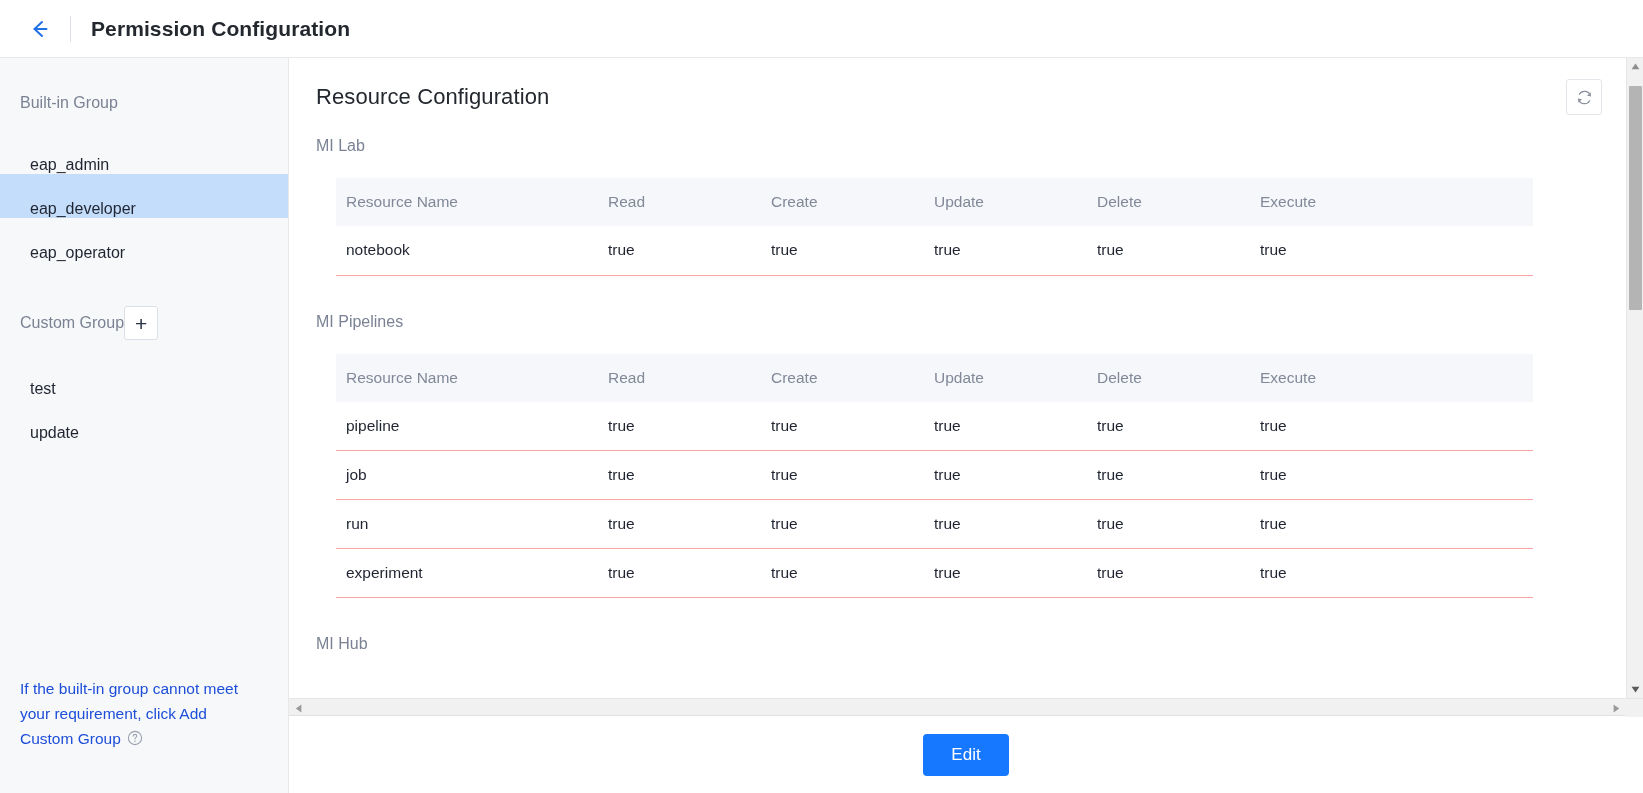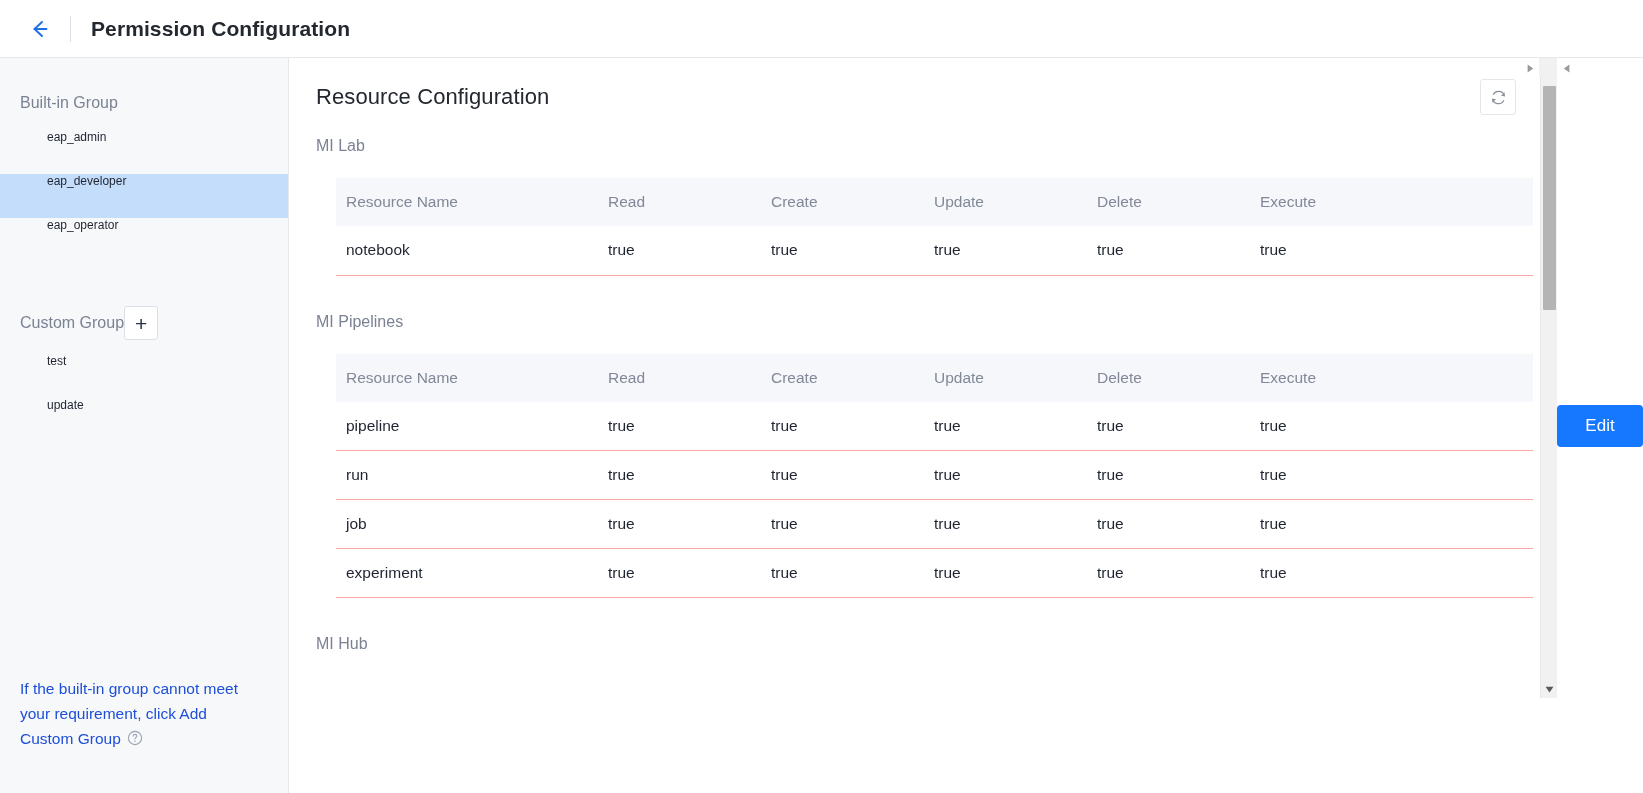--- a/index.html
+++ b/index.html
@@ -77,23 +77,23 @@
     border-radius: 3px;
     display: flex; align-items: center; justify-content: center;
     cursor: pointer;
     color: #2b3346;
     font-size: 21px;
     line-height: 1;
   }
   .side-item {
     height: 44px;
     display: flex;
-    align-items: flex-start;
-    padding-left: 47px;
-    font-size: 12px;
+    align-items: flex-end;
+    padding-left: 30px;
+    font-size: 16px;
     color: #1f2430;
     cursor: pointer;
     width: 100%;
   }
   .side-item.active {
     background: #c3ddfb;
   }
   .sidebar-footnote {
     position: absolute;
     left: 20px;
@@ -107,21 +107,21 @@
     display: inline-block;
     vertical-align: -2px;
     margin-left: 2px;
   }
 
   
   .main {
     flex: 1;
     position: relative;
     display: flex;
-    flex-direction: row;
+    flex-direction: column;
     background: #ffffff;
     overflow: hidden;
   }
   .main-scroll-area {
     position: relative;
     height: 640px;
     overflow: hidden;
   }
   .main-inner {
     padding: 26px 46px 0 27px;
@@ -386,29 +386,29 @@
             <tbody>
               <tr>
                 <td>pipeline</td>
                 <td>true</td>
                 <td>true</td>
                 <td>true</td>
                 <td>true</td>
                 <td>true</td>
               </tr>
               <tr>
+                <td>job</td>
+                <td>true</td>
+                <td>true</td>
+                <td>true</td>
+                <td>true</td>
+                <td>true</td>
+              </tr>
+              <tr>
                 <td>run</td>
-                <td>true</td>
-                <td>true</td>
-                <td>true</td>
-                <td>true</td>
-                <td>true</td>
-              </tr>
-              <tr>
-                <td>job</td>
                 <td>true</td>
                 <td>true</td>
                 <td>true</td>
                 <td>true</td>
                 <td>true</td>
               </tr>
               <tr>
                 <td>experiment</td>
                 <td>true</td>
                 <td>true</td>

